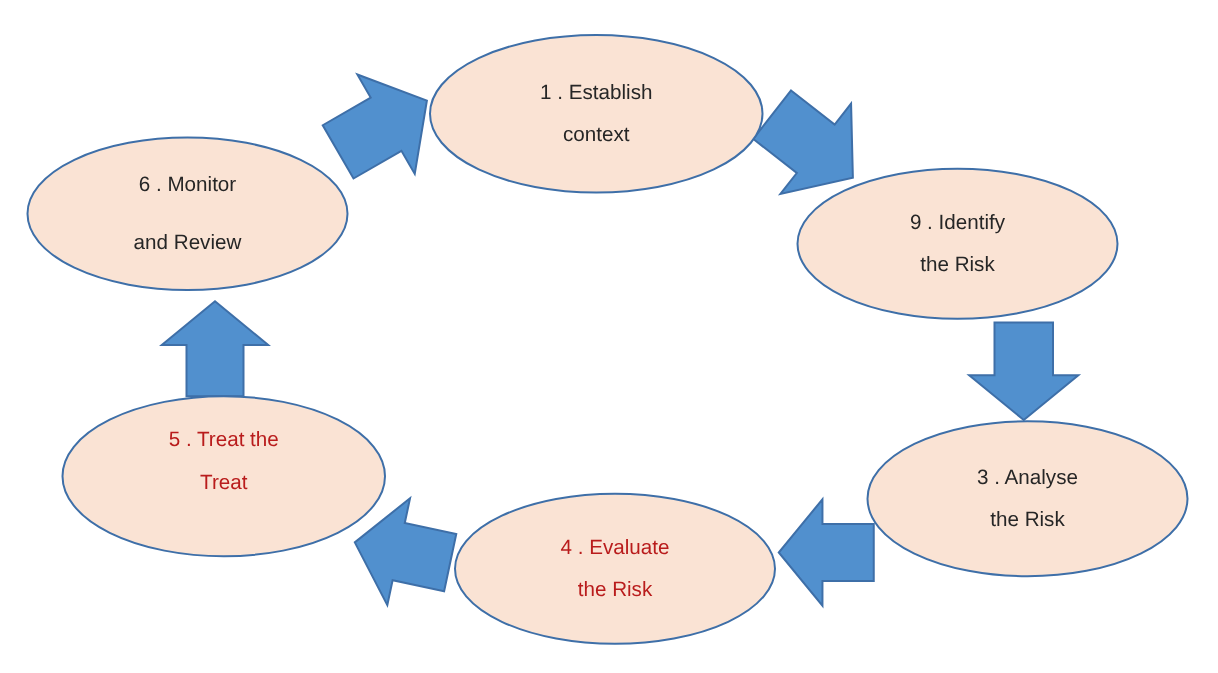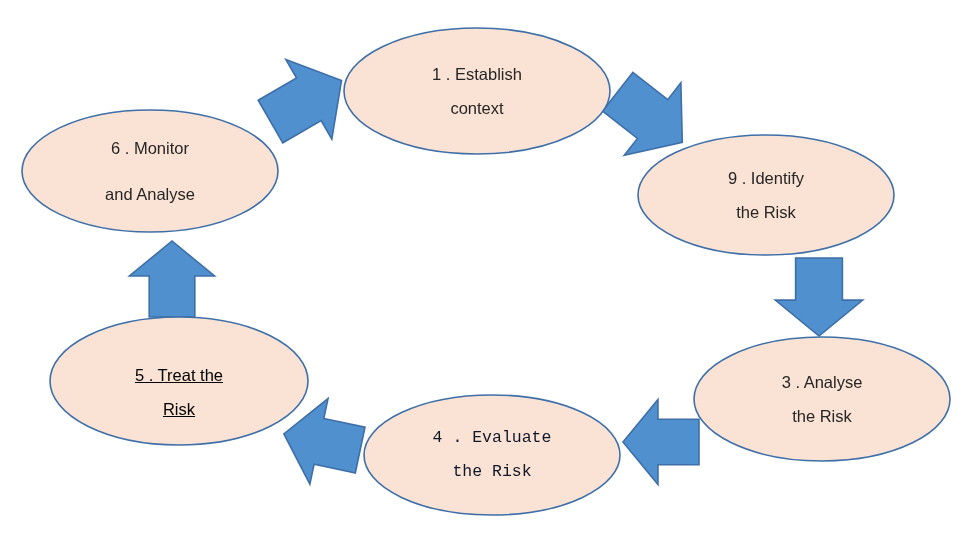--- a/index.html
+++ b/index.html
@@ -92,27 +92,27 @@
         <span class="line-2">context</span>
       </div>
       <div class="node-label" style="left: 638px; top: 135px; width: 256px; height: 120px; color: rgb(38, 38, 38);">
         <span class="line-1">9 . Identify</span>
         <span class="line-2">the Risk</span>
       </div>
       <div class="node-label" style="left: 694px; top: 337px; width: 256px; height: 124px; color: rgb(38, 38, 38);">
         <span class="line-1">3 . Analyse</span>
         <span class="line-2">the Risk</span>
       </div>
-      <div class="node-label" style="left: 364px; top: 395px; width: 256px; height: 120px; color: #0f172a; font-family: Liberation Mono, monospace;">
+      <div class="node-label" style="left: 364px; top: 395px; width: 256px; height: 120px; color: #b91c1c;">
         <span class="line-1">4 . Evaluate</span>
         <span class="line-2">the Risk</span>
       </div>
-      <div class="node-label" style="left: 50px; top: 328px; width: 258px; height: 128px; color: #000000; text-decoration: underline;">
+      <div class="node-label" style="left: 50px; top: 305px; width: 258px; height: 128px; color: #b91c1c;">
         <span class="line-1">5  . Treat the</span>
-        <span class="line-2">Risk</span>
+        <span class="line-2">Treat</span>
       </div>
       <div class="node-label" style="left: 22px; top: 110px; width: 256px; height: 122px; color: rgb(38, 38, 38); gap: 12px;">
         <span class="line-1">6 . Monitor</span>
-        <span class="line-2">and Analyse</span>
+        <span class="line-2">and Review</span>
       </div>
     </div>
 
 </div>
 
 </body></html>

